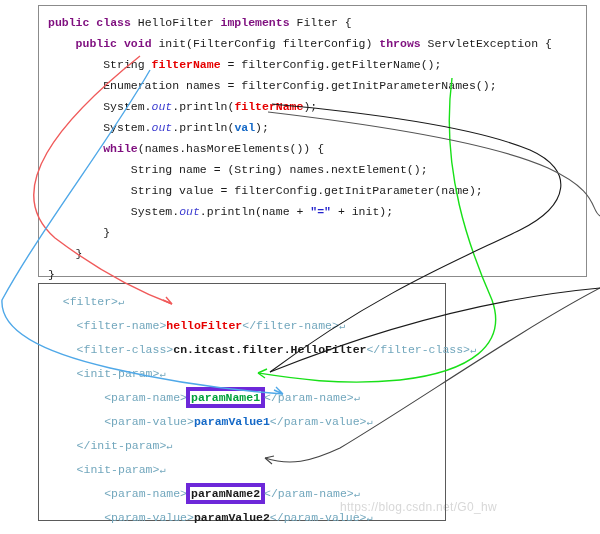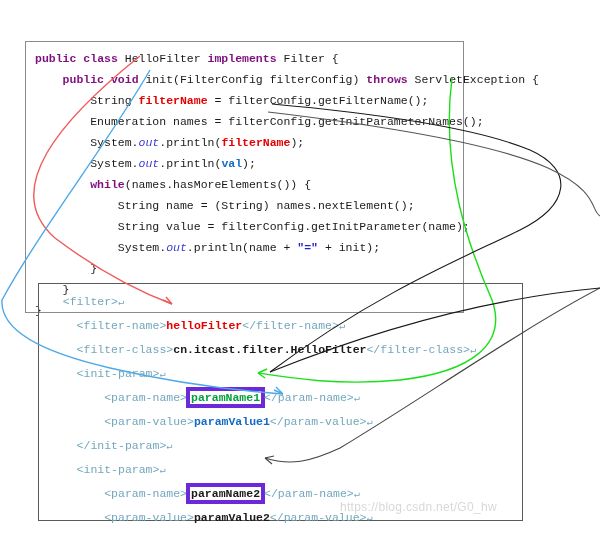--- a/index.html
+++ b/index.html
@@ -12,36 +12,35 @@
     width: 600px;
     height: 534px;
     background: #ffffff;
     overflow: hidden;
     font-family: "Liberation Mono", "DejaVu Sans Mono", monospace;
   }
 
   
   .code-panel {
     position: absolute;
-    left: 25px;
+    left: 38px;
     top: 5px;
-    width: 439px;
+    width: 549px;
     height: 272px;
     border: 1px solid #8b8b8b;
     background: #ffffff;
     box-sizing: border-box;
     padding: 6px 0 0 0;
     z-index: 2;
-    margin-top: 36px;
   }
   .xml-panel {
     position: absolute;
     left: 38px;
     top: 283px;
-    width: 485px;
+    width: 408px;
     height: 238px;
     border: 1px solid #5a5a5a;
     background: transparent;
     box-sizing: border-box;
     padding: 6px 0 7px 0;
     z-index: 2;
   }
 
   .line {
     white-space: pre;

